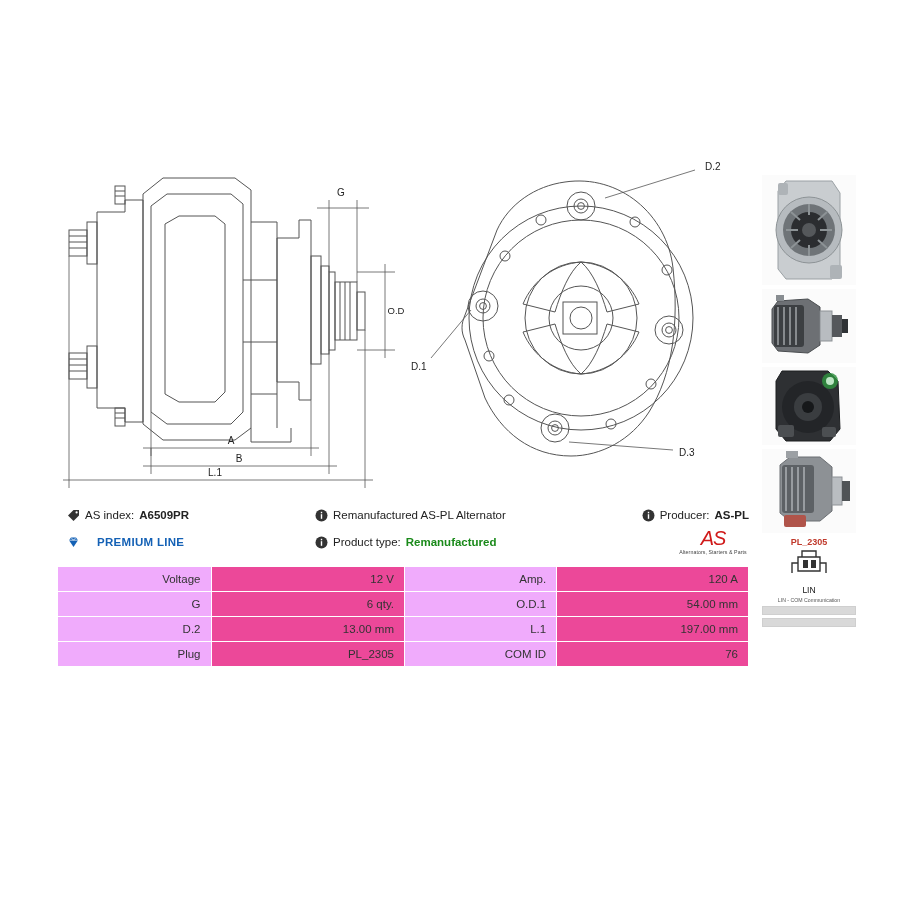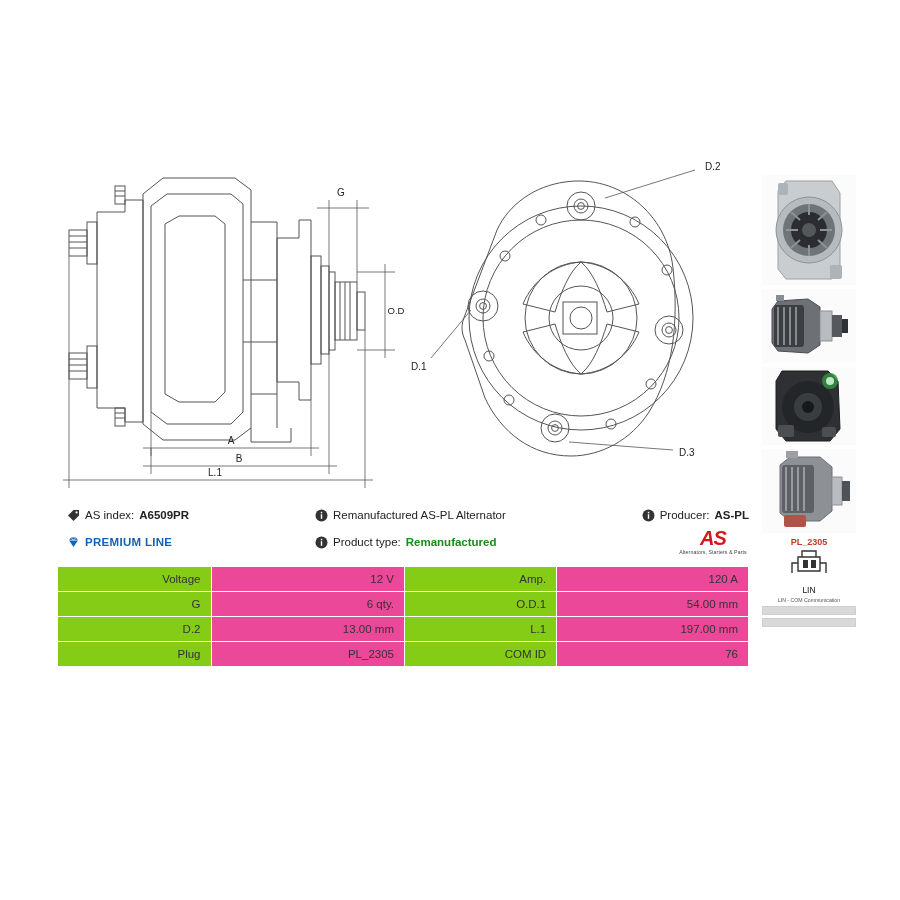--- a/index.html
+++ b/index.html
@@ -65,39 +65,40 @@
     height: 13px;
     position: relative;
     top: 1px;
   }
   .bold { font-weight: bold; }
   .premium {
     color: #1461b5;
     font-weight: bold;
     font-size: 11.5px;
     letter-spacing: 0.3px;
+    margin-left: 12px;
   }
   .green { color: #1a8a1a; font-weight: bold; }
 
   
   .spec-table {
     position: absolute;
     left: 57px;
     top: 566px;
     width: 692px;
     border-collapse: collapse;
     font-size: 11.5px;
   }
   .spec-table td {
     border: 1px solid #ffffff;
     height: 24px;
     padding: 0 10px;
   }
   .spec-table td.k {
-    background: #84cc16;
+    background: #f0abfc;
     text-align: right;
     width: 150px;
     color: #333;
   }
   .spec-table td.v {
     background: #ec4899;
     text-align: right;
     width: 196px;
     color: #333;
   }
@@ -119,21 +120,21 @@
   
   .aspl-logo {
     position: absolute;
     left: 676px;
     top: 528px;
     width: 74px;
     text-align: center;
   }
   .aspl-word {
     font-size: 20px;
-    font-weight: bold;
+    font-weight: normal;
     color: #d01a1a;
     font-style: italic;
     letter-spacing: -1px;
     line-height: 20px;
   }
   .aspl-sub {
     font-size: 5.2px;
     color: #444;
     letter-spacing: 0.1px;
     margin-top: 1px;

